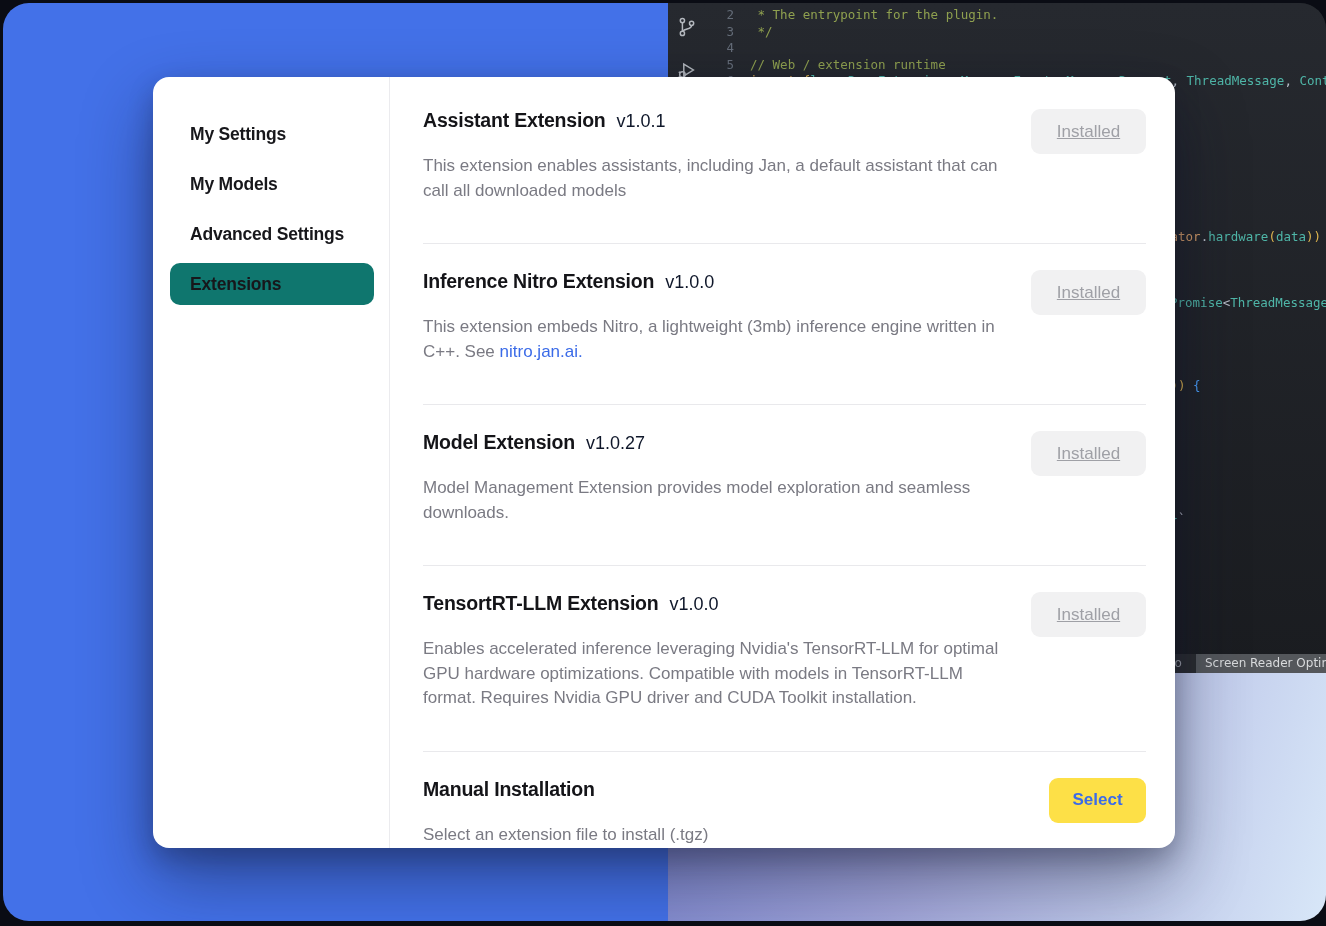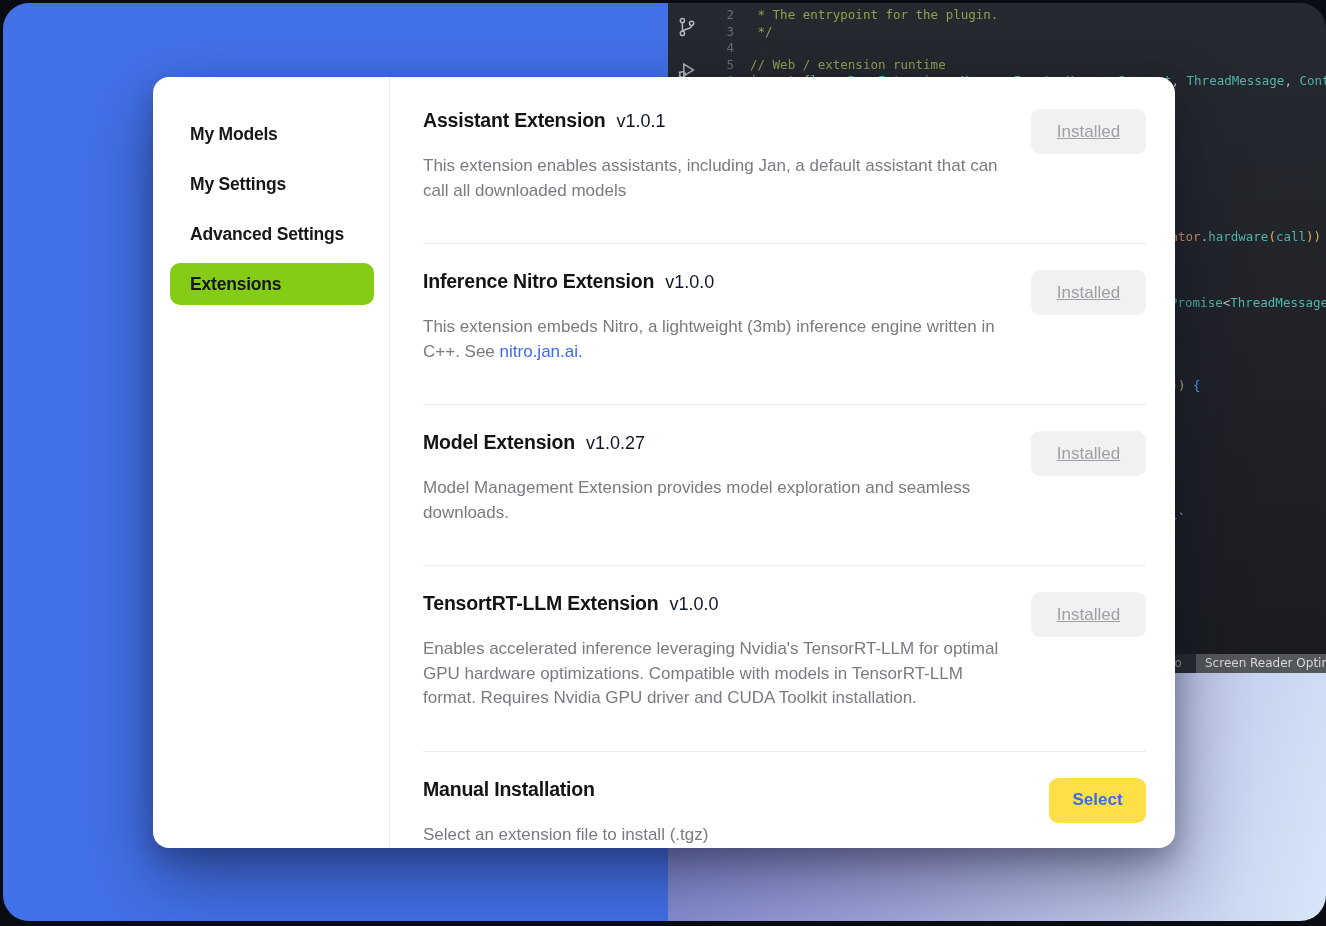--- a/index.html
+++ b/index.html
@@ -58,21 +58,21 @@
     background:#ffffff; border-radius:16px;
     box-shadow:0 30px 70px rgba(15,20,45,.45), 0 10px 25px rgba(15,20,45,.25);
     display:flex; overflow:hidden;
   }
   .sidebar { width:237px; flex:0 0 auto; border-right:1px solid #ebebee; padding:36px 15px 0 17px; }
   .side-item {
     height:42px; display:flex; align-items:center; padding:0 20px; margin-bottom:8px;
     border-radius:10px; font-size:17.5px; font-weight:700; letter-spacing:-.2px; color:#17171b;
     cursor:pointer; white-space:nowrap;
   }
-  .side-item.active { background:#84cc16; }
+  .side-item.active { background:#0f766e; }
 
   .content { flex:1 1 auto; padding:6px 29px 0 33px; }
   .ext-row { display:grid; grid-template-columns:1fr auto; padding:26px 0 40px; }
   .ext-row + .ext-row { border-top:1px solid #e9e9ec; }
   .ext-head { grid-column:1; display:flex; align-items:flex-end; gap:11px; }
   .ext-name { font-size:19.5px; font-weight:700; letter-spacing:-.2px; color:#141418; }
   .ext-version { font-size:18px; color:#0f172a; }
   .ext-desc { grid-column:1; max-width:580px; margin-top:22px; font-size:17px; line-height:24.5px; color:#7a7a83; }
   .ext-link { color:#3b6be8; text-decoration:none; cursor:pointer; }
   .ext-action {
@@ -101,45 +101,45 @@
       <span class="act-icon dbg">
         <svg viewBox="0 0 24 24" width="22" height="22" fill="none" stroke="currentColor" stroke-width="1.6">
           <path d="M8.5 5.5 L19 12 L8.5 18.5 Z"></path>
           <circle cx="7" cy="17" r="3"></circle>
           <path d="M4.5 15 l-1.5 -1 M4.5 19 l-1.5 1 M7 20 v1.6"></path>
         </svg>
       </span>
     </div>
     <div class="code-lines" id="code-lines"><div class="code-line"><span class="ln">2</span><span><span class="tk-comment"> * The entrypoint for the plugin.</span></span></div><div class="code-line"><span class="ln">3</span><span><span class="tk-comment"> */</span></span></div><div class="code-line"><span class="ln">4</span><span></span></div><div class="code-line"><span class="ln">5</span><span><span class="tk-comment">// Web / extension runtime</span></span></div><div class="code-line"><span class="ln">6</span><span><span class="tk-kw">import</span><span class="tk-plain"> </span><span class="tk-brace">{</span><span class="tk-type">log</span><span class="tk-plain">, </span><span class="tk-type">BaseExtension</span><span class="tk-plain">, </span><span class="tk-type">MessageEvent</span><span class="tk-plain">, </span><span class="tk-type">MessageRequest</span><span class="tk-plain">, </span><span class="tk-type">ThreadMessage</span><span class="tk-plain">, </span><span class="tk-type">ContentType</span></span></div></div>
     <div id="code-fragments">
-        <div class="frag" style="left: 495px; top: 226px;"><span class="tk-var">rator</span><span class="tk-plain">.</span><span class="tk-type">hardware</span><span class="tk-brace">(</span><span class="tk-type">call</span><span class="tk-brace">))</span></div>
+        <div class="frag" style="left: 495px; top: 226px;"><span class="tk-var">rator</span><span class="tk-plain">.</span><span class="tk-type">hardware</span><span class="tk-brace">(</span><span class="tk-type">data</span><span class="tk-brace">))</span></div>
         <div class="frag" style="left: 502px; top: 292px;"><span class="tk-type">Promise</span><span class="tk-plain">&lt;</span><span class="tk-type">ThreadMessage</span></div>
         <div class="frag" style="left: 495px; top: 375px;"><span class="tk-str">"</span><span class="tk-brace">)) </span><span class="tk-blue">{</span></div>
         <div class="frag" style="left: 495px; top: 508px;"><span class="tk-type">t}</span><span class="tk-plain">`</span></div>
       </div>
   </div>
 
   <div class="status-bar">
     <span class="sb-left">go</span>
     <span class="sb-chip">Screen Reader Optimize</span>
   </div>
 
   <div class="lavender"></div>
 
   <div class="blue-panel"></div>
 
   <div class="modal">
     <aside class="sidebar">
       <nav id="sidebar-items">
   <div class="side-item">
-    <span class="side-label">My Models</span>
+    <span class="side-label">My Settings</span>
   </div>
 
   <div class="side-item">
-    <span class="side-label">My Settings</span>
+    <span class="side-label">My Models</span>
   </div>
 
   <div class="side-item">
     <span class="side-label">Advanced Settings</span>
   </div>
 
   <div class="side-item active">
     <span class="side-label">Extensions</span>
   </div>
 </nav>

